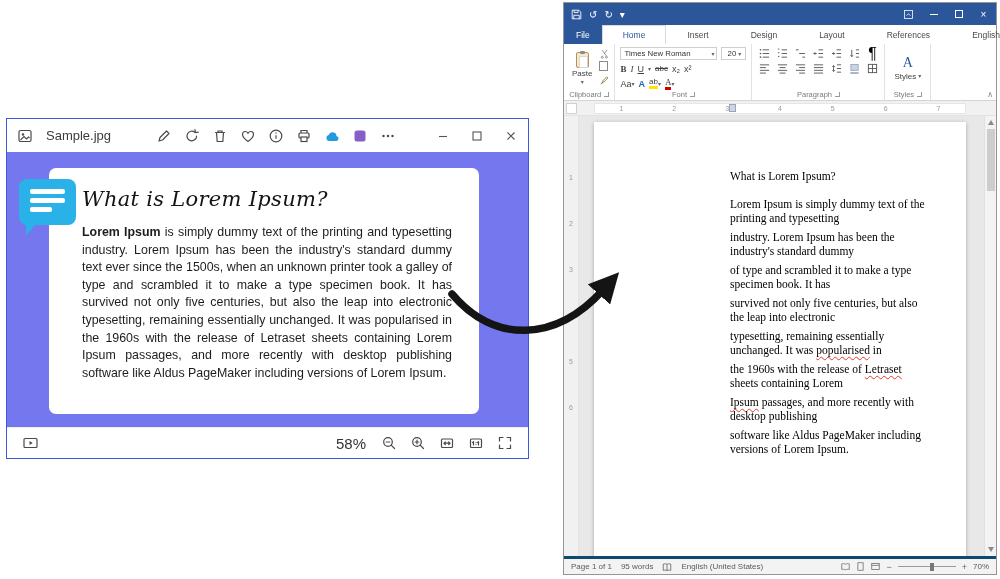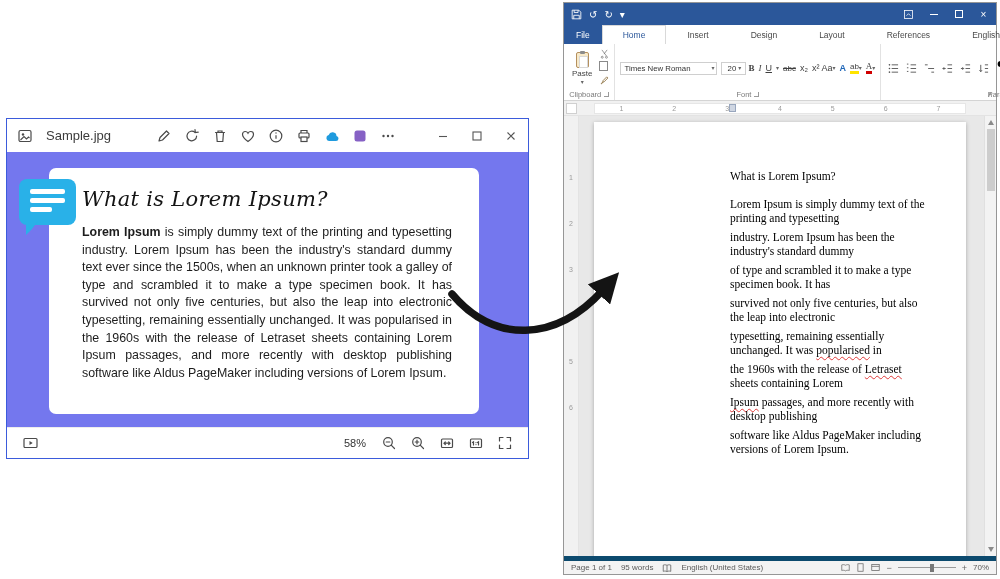--- a/index.html
+++ b/index.html
@@ -25,21 +25,21 @@
 .card-h{font-family:"DejaVu Serif",serif;font-style:italic;font-size:21px;color:#141414;margin-bottom:13px;letter-spacing:.3px}
 .card-p{font-size:12.4px;line-height:17.6px;text-align:justify;color:#1d1d1d}
 .bubble{position:absolute;left:12px;top:27px;width:57px;height:46px;background:#29b1e8;border-radius:8px}
 .bubble i{position:absolute;left:11px;height:4.5px;border-radius:2px;background:#fff}
 .bubble .l1{top:10px;width:35px}
 .bubble .l2{top:19px;width:35px}
 .bubble .l3{top:28px;width:22px}
 .bubble:after{content:"";position:absolute;left:7px;bottom:-10px;width:0;height:0;border:6px solid transparent;border-top:8px solid #29b1e8;border-left:6px solid #29b1e8}
 .v-foot{height:31px;border-top:1px solid #ededed;display:flex;align-items:center;padding:0 15px;flex:none}
 .v-zoomtools{margin-left:auto;display:flex;align-items:center;gap:13px}
-.v-zoom{font-size:11px;color:#333;margin-right:2px}
+.v-zoom{font-size:15px;color:#333;margin-right:2px}
 
 
 .word{position:absolute;left:563px;top:2px;width:434px;height:573px;border:1px solid #969696;display:flex;flex-direction:column;background:#fff}
 .w-bar{height:22px;background:#2b579a;color:#fff;display:flex;align-items:center;position:relative;flex:none}
 .qat{display:flex;align-items:center;gap:7px;padding-left:7px;z-index:1}
 .qat button{color:#fff;font-size:10px;height:22px}
 .w-title-text{position:absolute;left:0;right:0;text-align:center;font-size:8.5px;color:#dfe7f2}
 .w-ctl{margin-left:auto;display:flex;z-index:1}
 .w-ctl button{width:25px;height:22px;color:#fff;font-size:10px}
 .dash{width:8px;border-top:1px solid #fff;display:block}
@@ -54,21 +54,21 @@
 .rg{position:relative;border-right:1px solid #e2e2e2;padding:3px 5px 11px;display:flex}
 .glabel{position:absolute;bottom:0;left:0;right:0;height:11px;display:flex;align-items:center;justify-content:center;gap:3px;font-size:7.5px;color:#7a7a7a}
 .dlg{width:5px;height:5px;border-right:1px solid #9a9a9a;border-bottom:1px solid #9a9a9a;display:inline-block}
 .paste{flex-direction:column;gap:1px;font-size:8px;color:#444;padding:1px 3px}
 .clipicon{width:13px;height:16px;border:1px solid #b5905e;border-radius:2px;background:#f7e9c9;position:relative;display:block}
 .clipicon:before{content:"";position:absolute;left:3px;top:-2px;width:5px;height:3px;background:#8b8b8b;border-radius:1px}
 .clipicon:after{content:"";position:absolute;left:2px;top:3px;width:7px;height:10px;background:#fff;border:1px solid #d8d8d8}
 .minicol{display:flex;flex-direction:column;gap:4px;margin-left:5px;padding-top:2px}
 .copyicon{width:7px;height:8px;border:1px solid #8a8a8a;background:#fff;position:relative;z-index:0;display:block}
 .copyicon:before{content:"";position:absolute;left:-3px;top:-3px;width:7px;height:8px;border:1px solid #8a8a8a;background:#fff;z-index:-1}
-.fstack{display:flex;flex-direction:row;gap:2px}
+.fstack{display:flex;flex-direction:column;gap:2px}
 .frow{display:flex;align-items:center;gap:4px}
 .combo{height:13px;border:1px solid #cfcfcf;background:#fff;display:flex;align-items:center;gap:2px;padding:0 2px 0 3px;font-size:7.8px;color:#333;white-space:nowrap}
 .fname{width:97px;justify-content:space-between}
 .fsize{width:25px;justify-content:center}
 .fb{font-size:9px;color:#3f3f3f;height:13px}
 .fb.b{font-weight:bold;font-family:"Liberation Serif",serif}
 .fb.i{font-style:italic;font-family:"Liberation Serif",serif}
 .fb.u{text-decoration:underline}
 .fb.strike{text-decoration:line-through;font-size:8px}
 .cv{font-size:6px;color:#666;font-style:normal;line-height:1}
@@ -89,21 +89,21 @@
 .page{position:absolute;left:30px;top:6px;width:372px;height:620px;background:#fff;box-shadow:0 1px 4px rgba(0,0,0,.28);padding:47px 30px 0 136px}
 .doc{font-family:"Liberation Serif",serif;font-size:11.5px;line-height:14px;color:#000;width:201px}
 .doc p{margin:0 0 5px}
 .doc .dochead{margin-bottom:14px}
 .miss:not(:empty){text-decoration:underline;text-decoration-style:wavy;text-decoration-color:#e03a3a;text-decoration-thickness:1px;text-underline-offset:2px}
 .scrollv{position:absolute;right:0;top:0;bottom:0;width:12px;background:#f3f3f3;border-left:1px solid #e0e0e0}
 .sarrow{position:absolute;left:3px;width:0;height:0;border-left:3px solid transparent;border-right:3px solid transparent;display:block}
 .sarrow.up{top:4px;border-bottom:5px solid #8a8a8a}
 .sarrow.dn{bottom:4px;border-top:5px solid #8a8a8a}
 .thumb{position:absolute;left:2px;top:13px;width:8px;height:62px;background:#cdcdcd;display:block}
-.w-status{height:18px;background:#f3f3f3;border-top:5px solid #0c4a6e;display:flex;align-items:center;gap:9px;font-size:8px;color:#5a5a5a;padding:0 7px;flex:none}
+.w-status{height:18px;background:#f3f3f3;border-top:3px solid #0c4a6e;display:flex;align-items:center;gap:9px;font-size:8px;color:#5a5a5a;padding:0 7px;flex:none}
 .ws-right{margin-left:auto;display:flex;align-items:center;gap:6px}
 .ztrack{width:58px;height:1px;background:#9a9a9a;position:relative;display:inline-block}
 .zthumb{position:absolute;left:56%;top:-3.5px;width:4px;height:8px;background:#777;display:block}
 .zsign{font-size:9px;color:#666}
 </style>
 </head>
 <body>
 
 <div class="stage">
 

